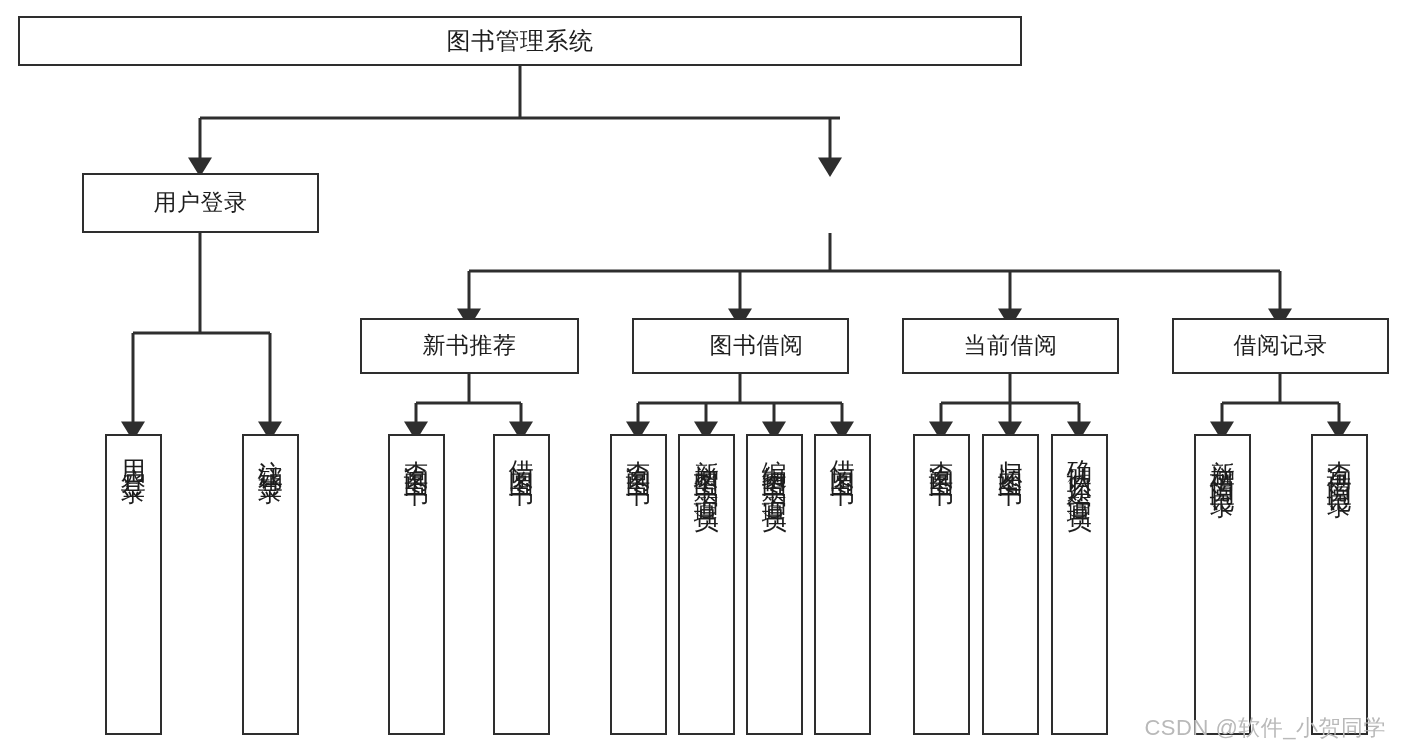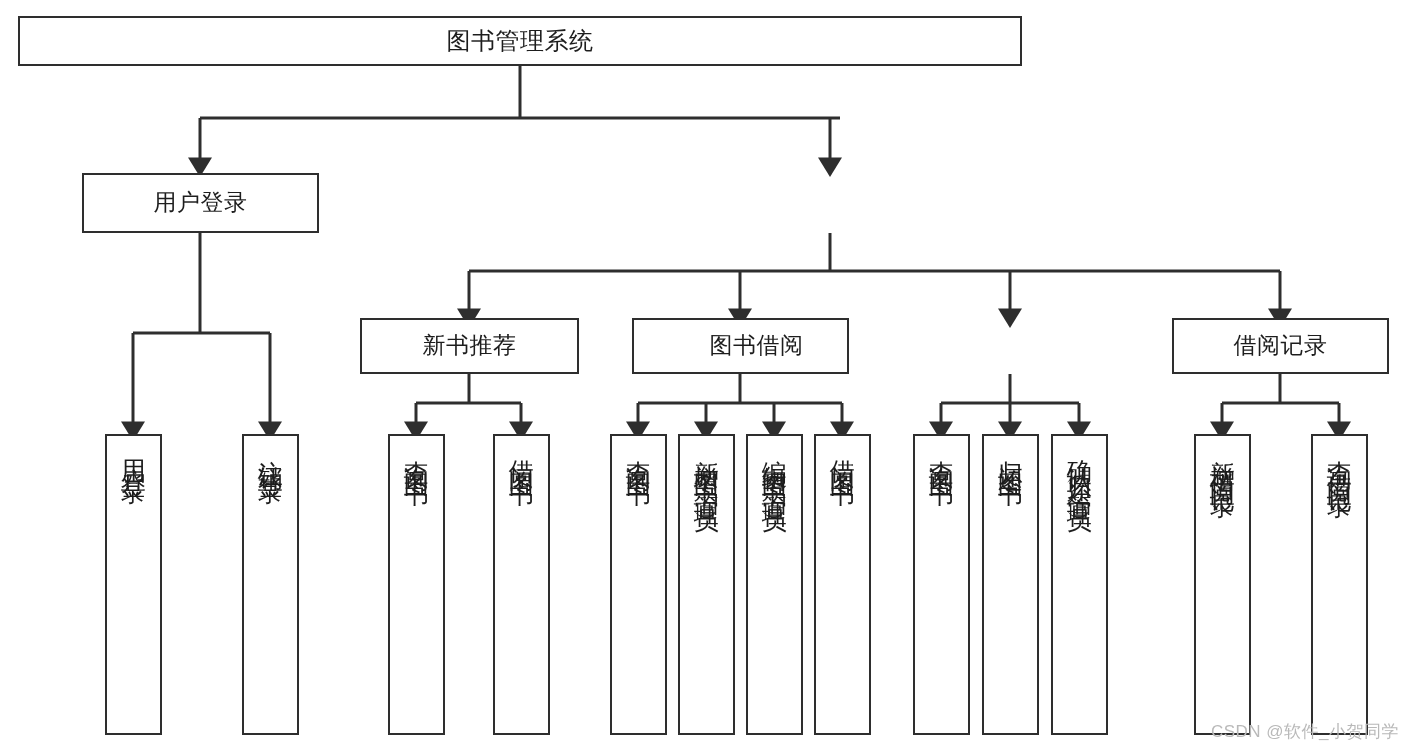--- a/index.html
+++ b/index.html
@@ -53,23 +53,23 @@
     writing-mode:vertical-rl;
     text-orientation:upright;
     font-size:25px;
     line-height:1.05;
     letter-spacing:7px;
     height:auto;
     max-height:286px;
   }
   .watermark{
     position:absolute;
-    right:6px;
+    right:19px;
     bottom:4px;
-    font-size:17px;
+    font-size:22px;
     color:#b9b9b9;
     z-index:5;
     white-space:nowrap;
     letter-spacing:0.5px;
   }
 </style>
 </head>
 <body>
 
 <div id="canvas">
@@ -131,20 +131,23 @@
   <div class="node h" style="left:82px; top:173px; width:237px; height:60px;">
     <span class="label">用户登录</span>
   </div>
 
   <div class="node h" style="left:360px; top:318px; width:219px; height:56px;justify-content:center;">
     <span class="label">新书推荐</span>
   </div>
   <div class="node h" style="left:632px; top:318px; width:217px; height:56px;padding-left:32px;">
     <span class="label">图书借阅</span>
   </div>
+  <div class="node h" style="left:902px; top:318px; width:217px; height:56px;">
+    <span class="label">当前借阅</span>
+  </div>
   <div class="node h" style="left:1172px; top:318px; width:217px; height:56px;">
     <span class="label">借阅记录</span>
   </div>
 
   <div class="node v" style="left:105px; top:434px; width:57px; height:301px;">
     <span class="label">用户登录</span>
   </div>
   <div class="node v" style="left:242px; top:434px; width:57px; height:301px;">
     <span class="label">注销登录</span>
   </div>

